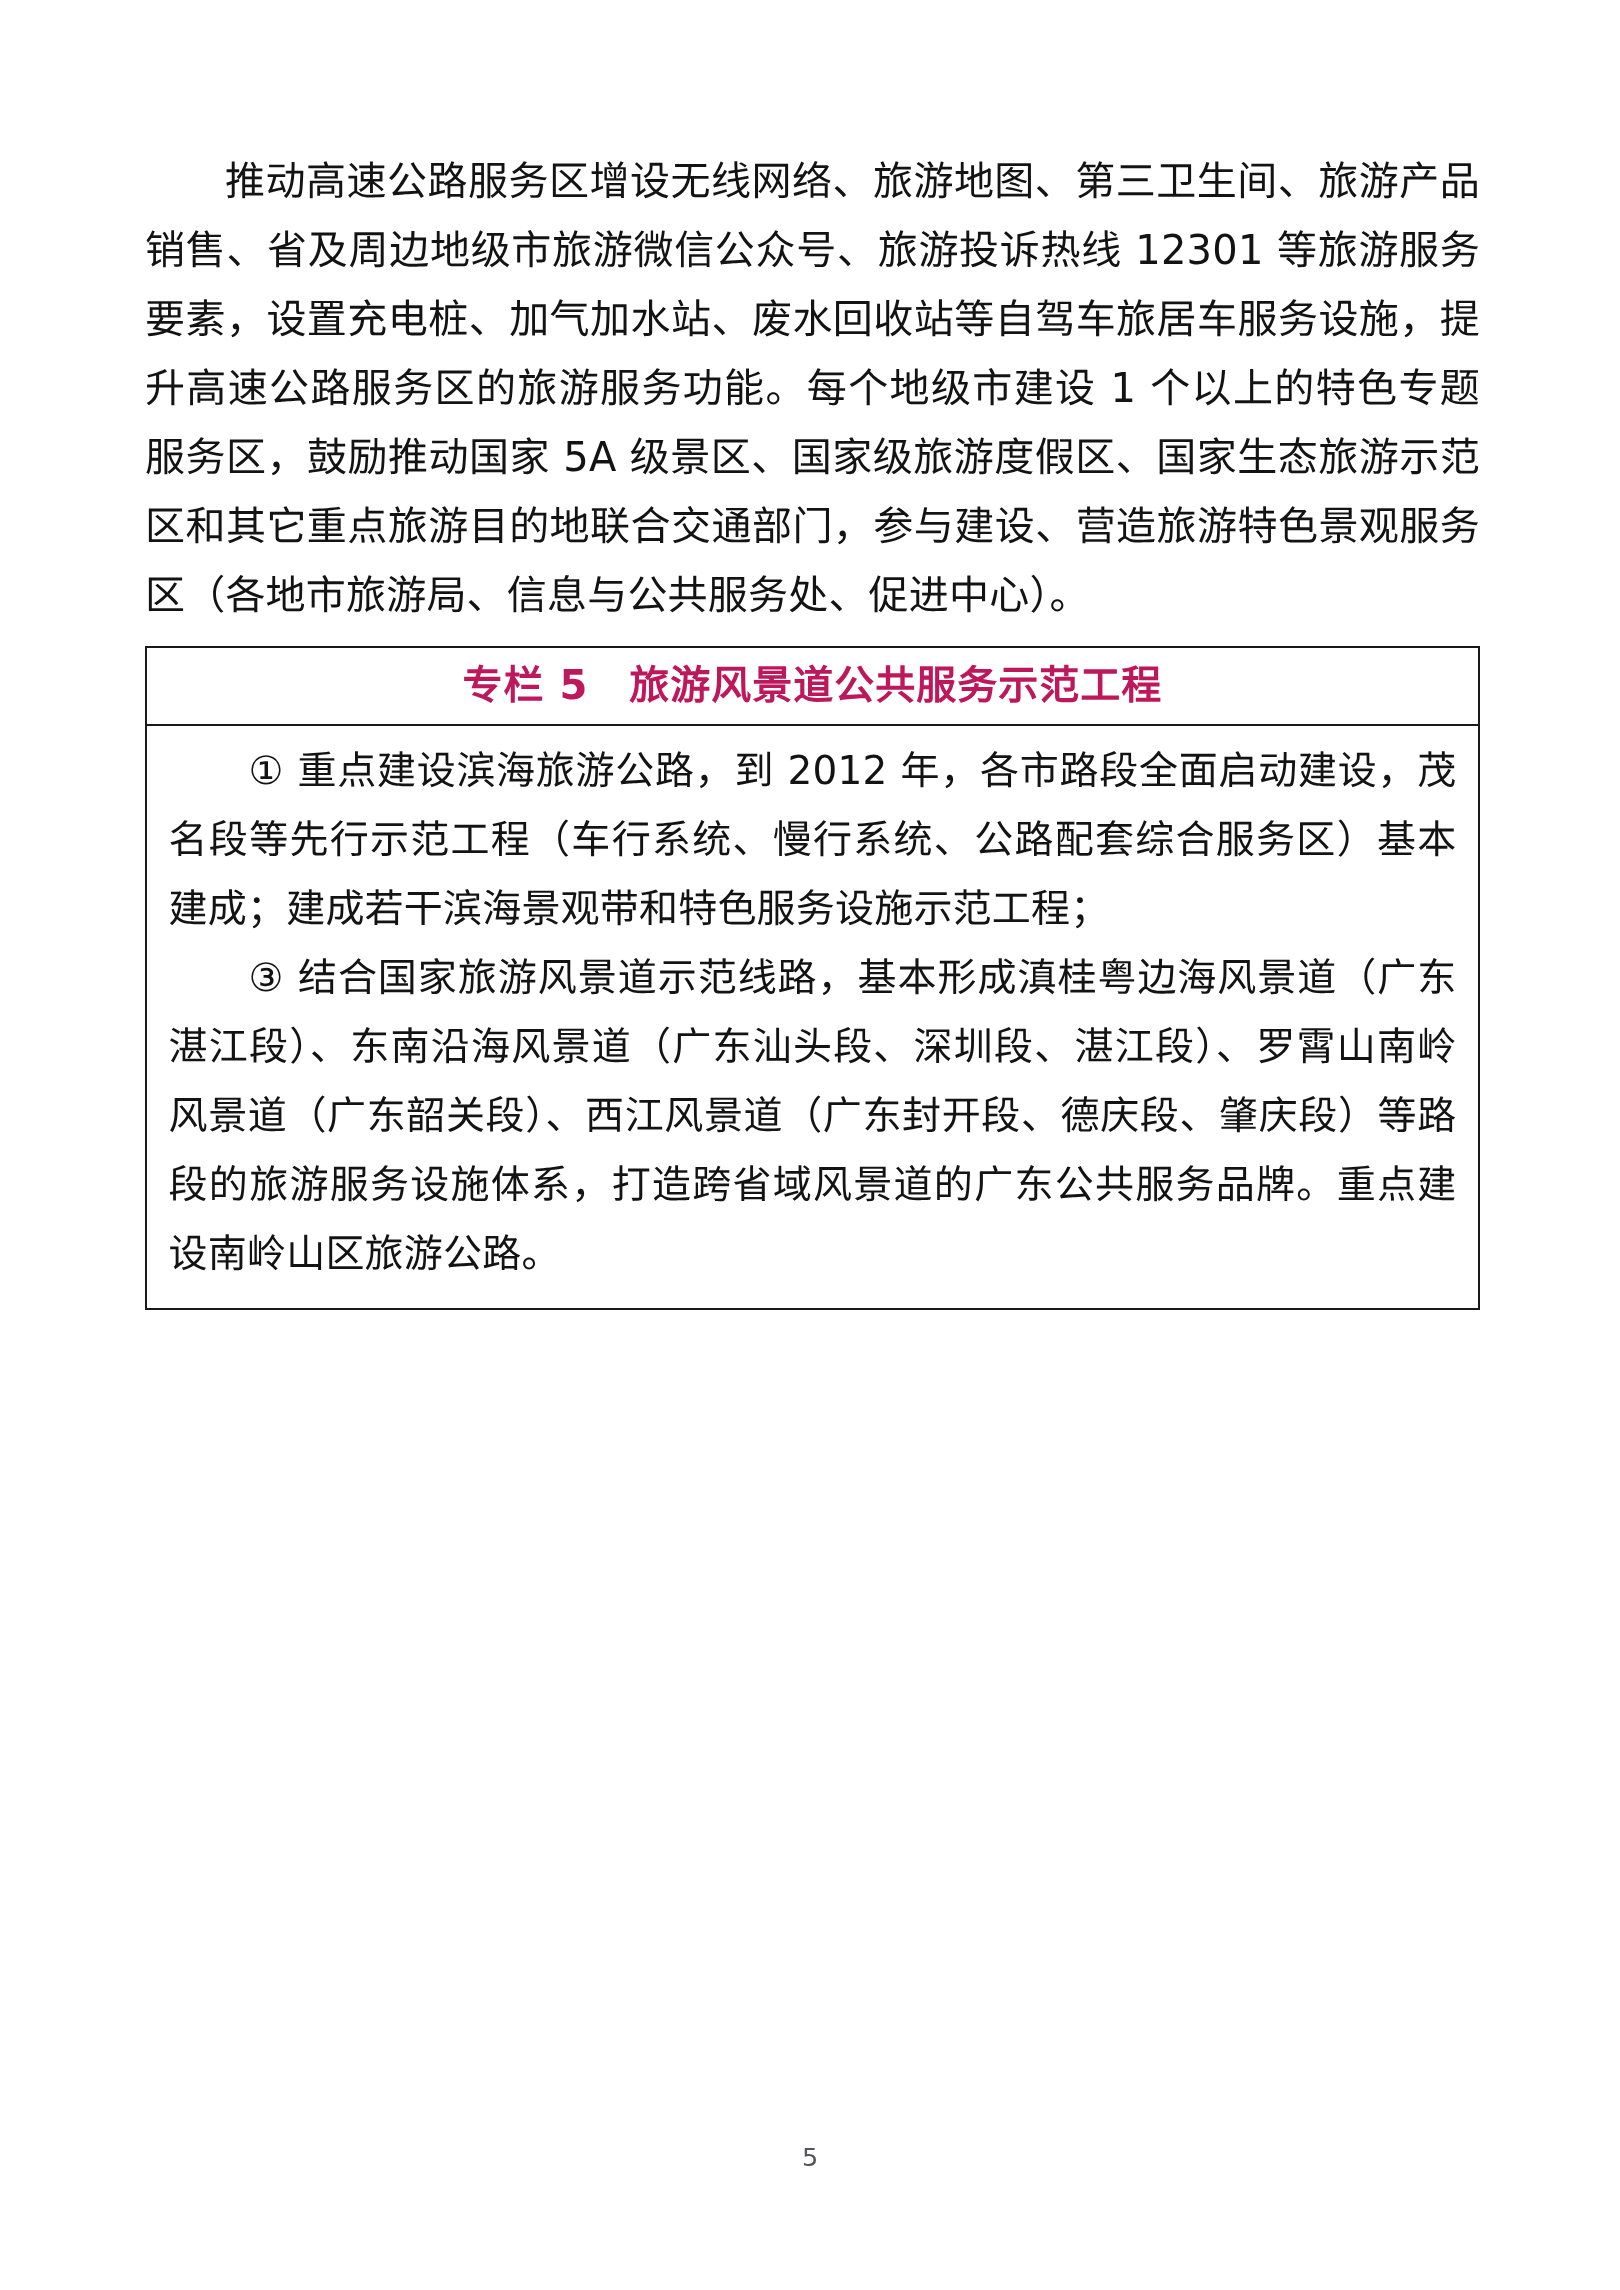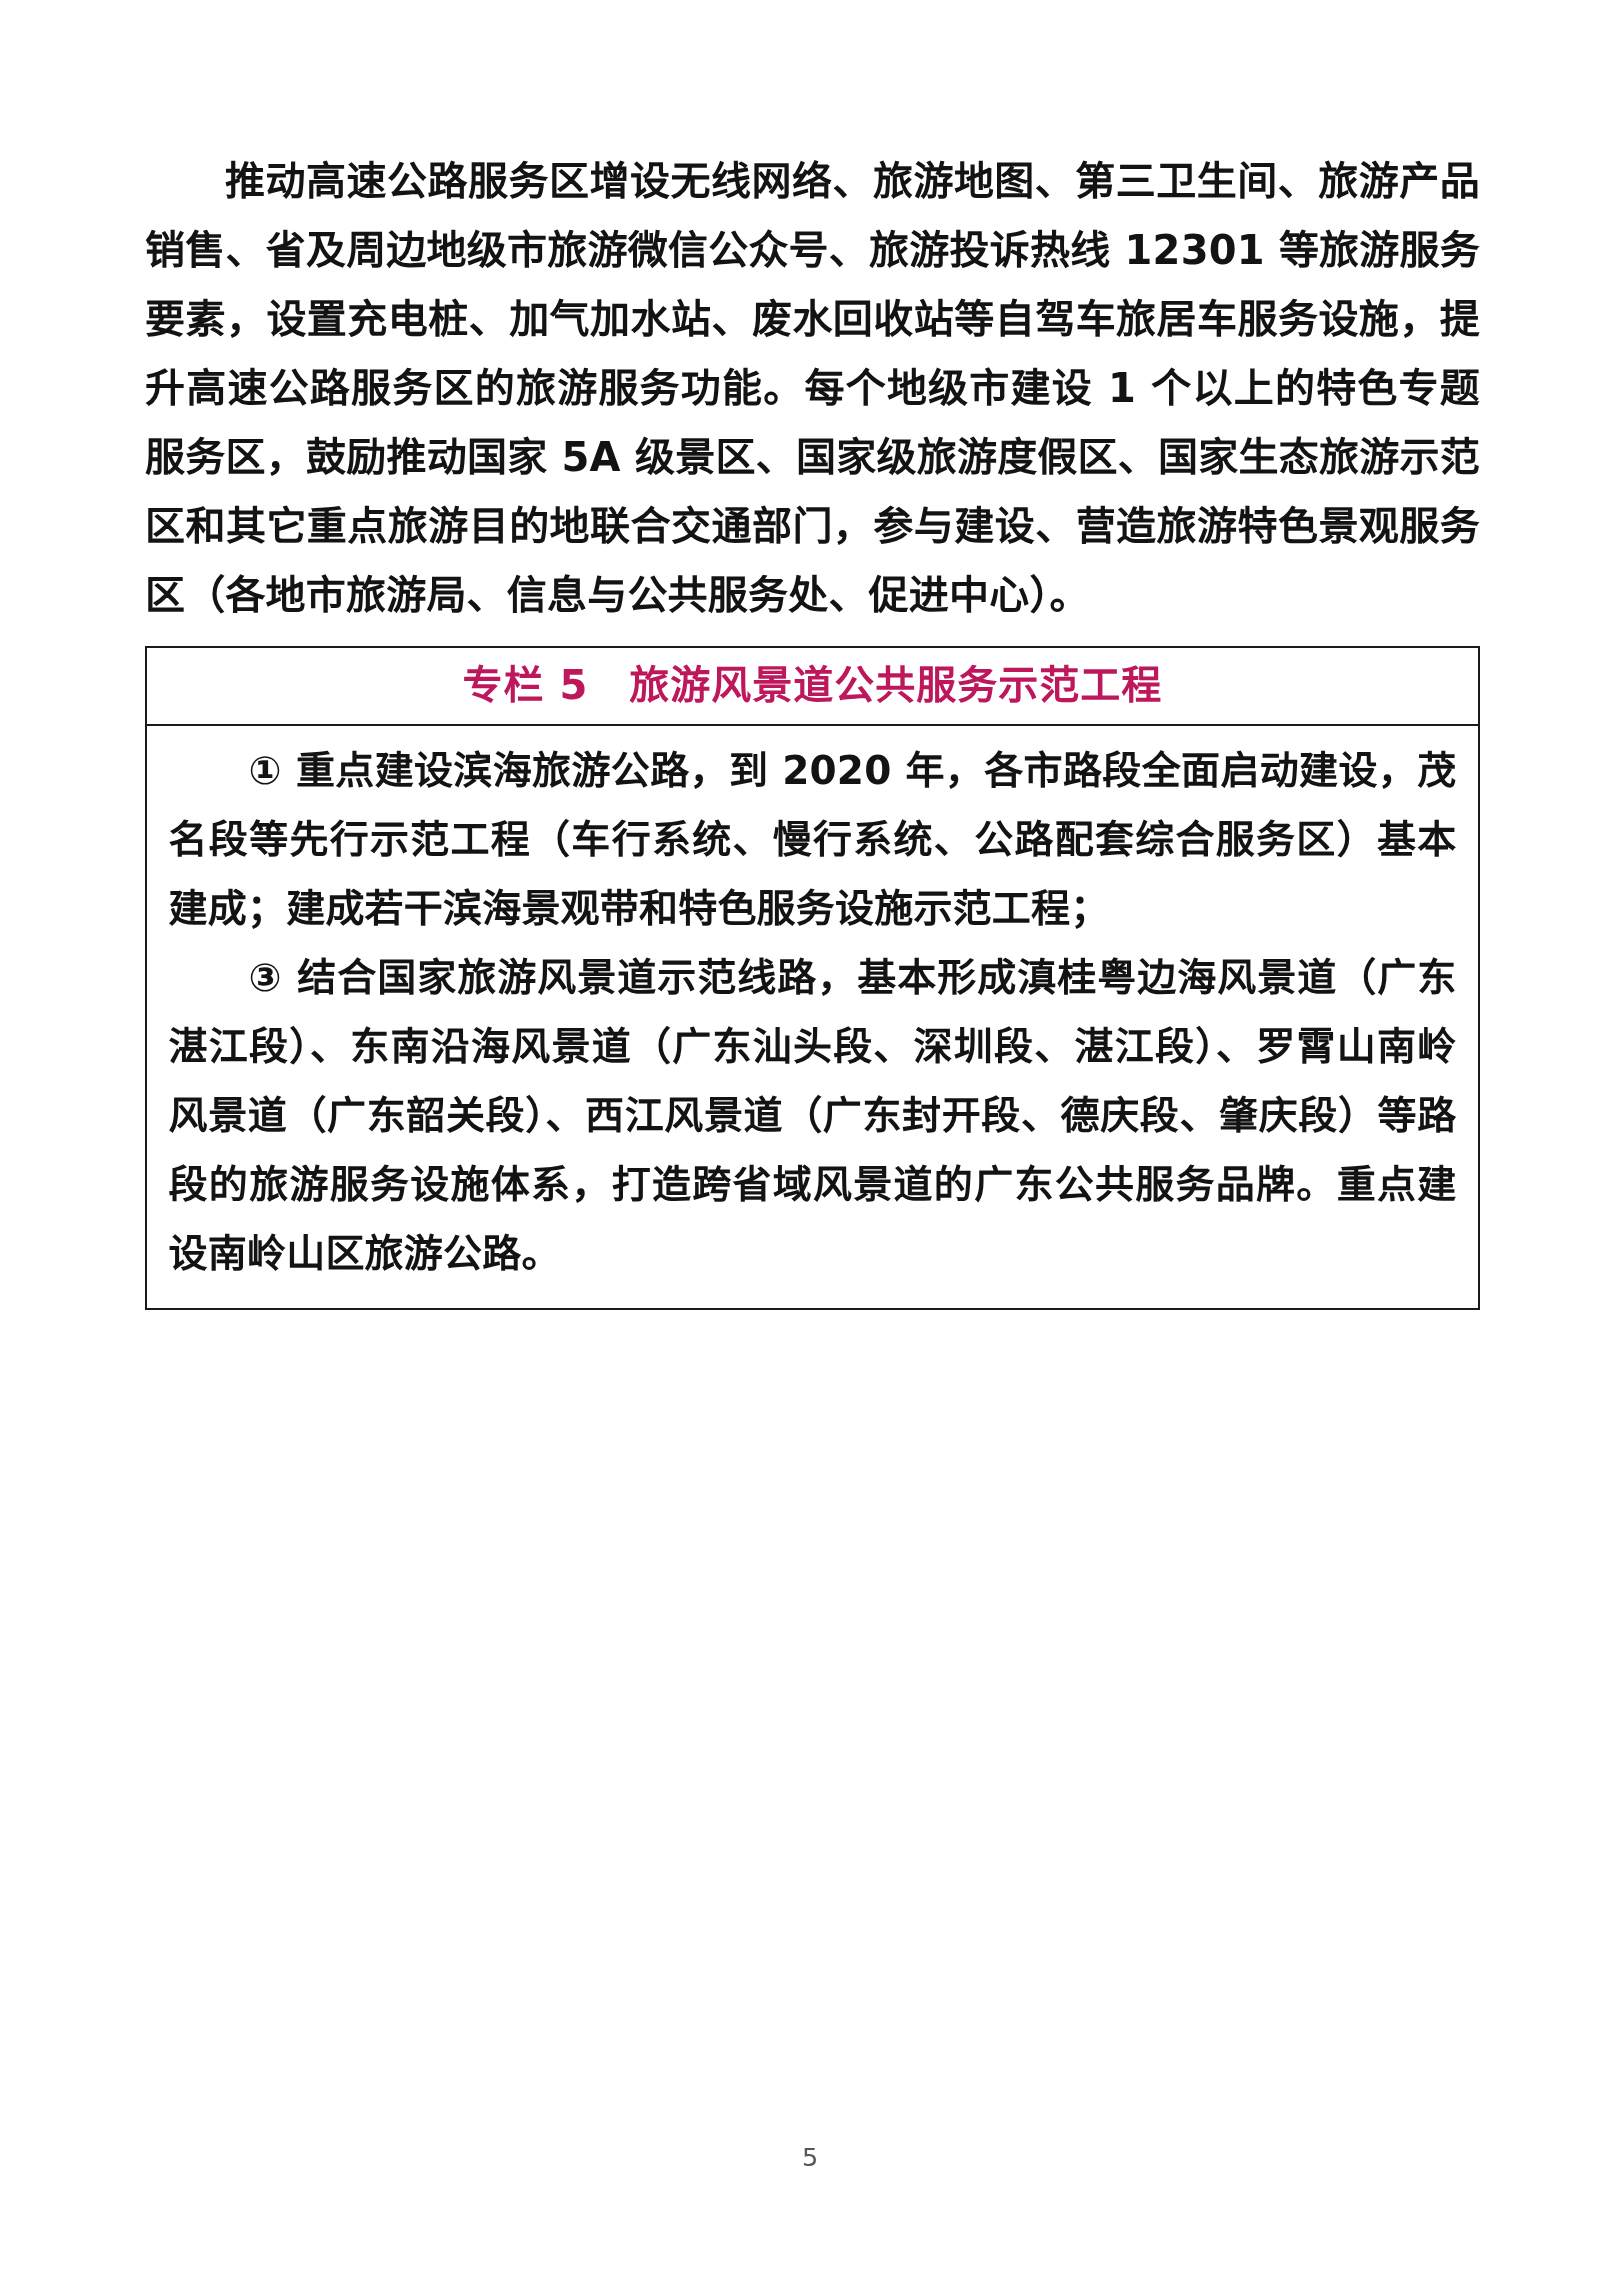--- a/index.html
+++ b/index.html
@@ -29,21 +29,21 @@
     width: 1335px;
   }
   .para {
     font-size: 40px;
     line-height: 69px;
     text-align: justify;
     text-justify: inter-ideograph;
     letter-spacing: 0.2px;
     margin: 0;
     color: #131313;
-    font-weight: 700;
+    font-weight: 400;
   }
   .indent2 {
     text-indent: 80px;
   }
   .para-body {
     margin-bottom: 0;
   }
   
   .column-box {
     margin-top: 15.7px;
@@ -86,21 +86,21 @@
 
   <div class="content">
 
     <p class="para indent2 para-body">推动高速公路服务区增设无线网络、旅游地图、第三卫生间、旅游产品销售、省及周边地级市旅游微信公众号、旅游投诉热线 12301 等旅游服务要素，设置充电桩、加气加水站、废水回收站等自驾车旅居车服务设施，提升高速公路服务区的旅游服务功能。每个地级市建设 1 个以上的特色专题服务区，鼓励推动国家 5A 级景区、国家级旅游度假区、国家生态旅游示范区和其它重点旅游目的地联合交通部门，参与建设、营造旅游特色景观服务区（各地市旅游局、信息与公共服务处、促进中心）。</p>
 
 
 
     <div class="column-box">
       <div class="column-title">专栏 5　旅游风景道公共服务示范工程</div>
       <div class="column-body">
-        <p class="para indent2">① 重点建设滨海旅游公路，到 2020 年，各市路段全面启动建设，茂名段等先行示范工程（车行系统、慢行系统、公路配套综合服务区）基本建成；建成若干滨海景观带和特色服务设施示范工程；</p>
+        <p class="para indent2">① 重点建设滨海旅游公路，到 2012 年，各市路段全面启动建设，茂名段等先行示范工程（车行系统、慢行系统、公路配套综合服务区）基本建成；建成若干滨海景观带和特色服务设施示范工程；</p>
         <p class="para indent2">③ 结合国家旅游风景道示范线路，基本形成滇桂粤边海风景道（广东湛江段）、东南沿海风景道（广东汕头段、深圳段、湛江段）、罗霄山南岭风景道（广东韶关段）、西江风景道（广东封开段、德庆段、肇庆段）等路段的旅游服务设施体系，打造跨省域风景道的广东公共服务品牌。重点建设南岭山区旅游公路。</p>
       </div>
     </div>
 
   </div>
 
   <div class="page-number">5</div>
 
 </div>
 

